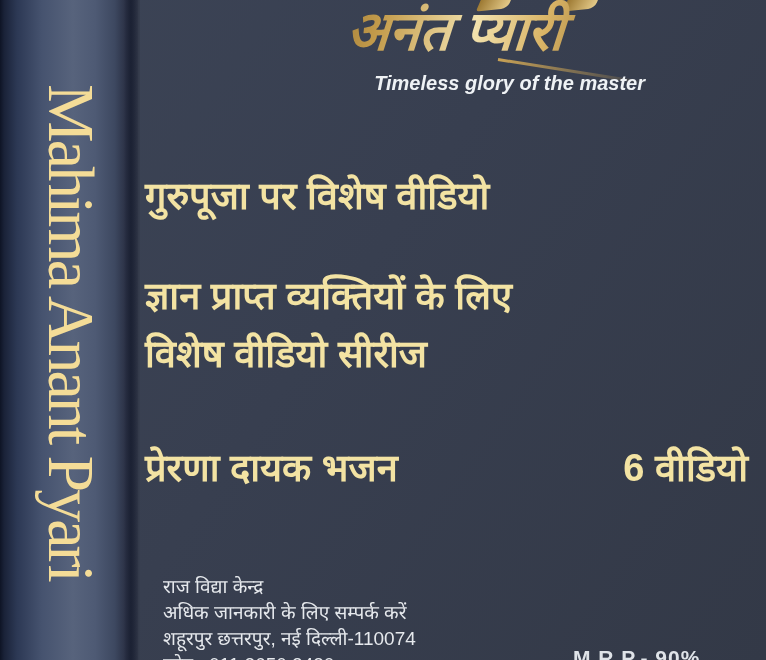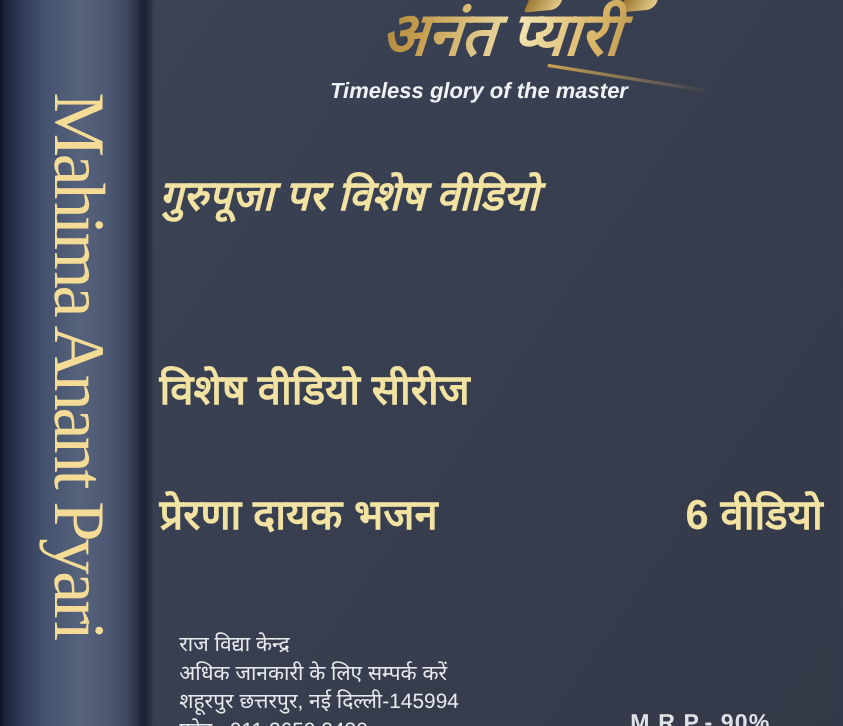--- a/index.html
+++ b/index.html
@@ -81,40 +81,40 @@
     left: 498px; top: 58px;
     width: 150px; height: 3px;
     background: linear-gradient(to right, #c9a255, rgba(201,162,85,0));
     transform: rotate(9deg);
     transform-origin: left center;
   }
   .subtitle {
     position: absolute;
     left: 300px; top: 72px;
     width: 345px;
-    text-align: left;
+    text-align: right;
     font-size: 20px;
     font-style: italic;
     font-weight: bold;
     color: #eff2f5;
   }
 
   
   .listing-row {
     position: absolute;
     left: 145px; right: 18px;
     display: flex;
     justify-content: space-between;
     align-items: flex-start;
     color: #f3e3a3;
     font-size: 38px;
     font-weight: bold;
     white-space: nowrap;
   }
-  .row-1 { top: 150px; font-style: italic; }
+  .row-1 { top: 168px; }
   .row-2 { top: 268px; }
   .row-3 { top: 326px; align-items: center; }
   .row-4 { top: 440px; }
 
   
   .contact {
     position: absolute;
     left: 163px; top: 574px;
     color: #e6e9ed;
     font-size: 19px;
@@ -147,32 +147,33 @@
   <div class="title-fragment frag-2"></div>
   <div class="title gold-text">अनंत प्यारी</div>
   <div class="flourish"></div>
   <div class="subtitle">Timeless glory of the master</div>
 
   <div class="listing-row row-1">
     <span>गुरुपूजा पर विशेष वीडियो</span>
   </div>
 
   <div class="listing-row row-2">
+    <span>ज्ञान प्राप्त व्यक्तियों के लिए</span>
   </div>
   <div class="listing-row row-3">
     <span>विशेष वीडियो सीरीज</span>
   </div>
 
   <div class="listing-row row-4">
     <span>प्रेरणा दायक भजन</span>
     <span>6 वीडियो</span>
   </div>
 
   <div class="contact">
     <div>राज विद्या केन्द्र</div>
     <div>अधिक जानकारी के लिए सम्पर्क करें</div>
-    <div>शहूरपुर छत्तरपुर, नई दिल्ली-145994</div>
+    <div>शहूरपुर छत्तरपुर, नई दिल्ली-110074</div>
     <div>फोन : 011 2650 2430</div>
   </div>
 
   <div class="mrp">M.R.P.- 90%</div>
 
 </div>
 
 </body></html>

